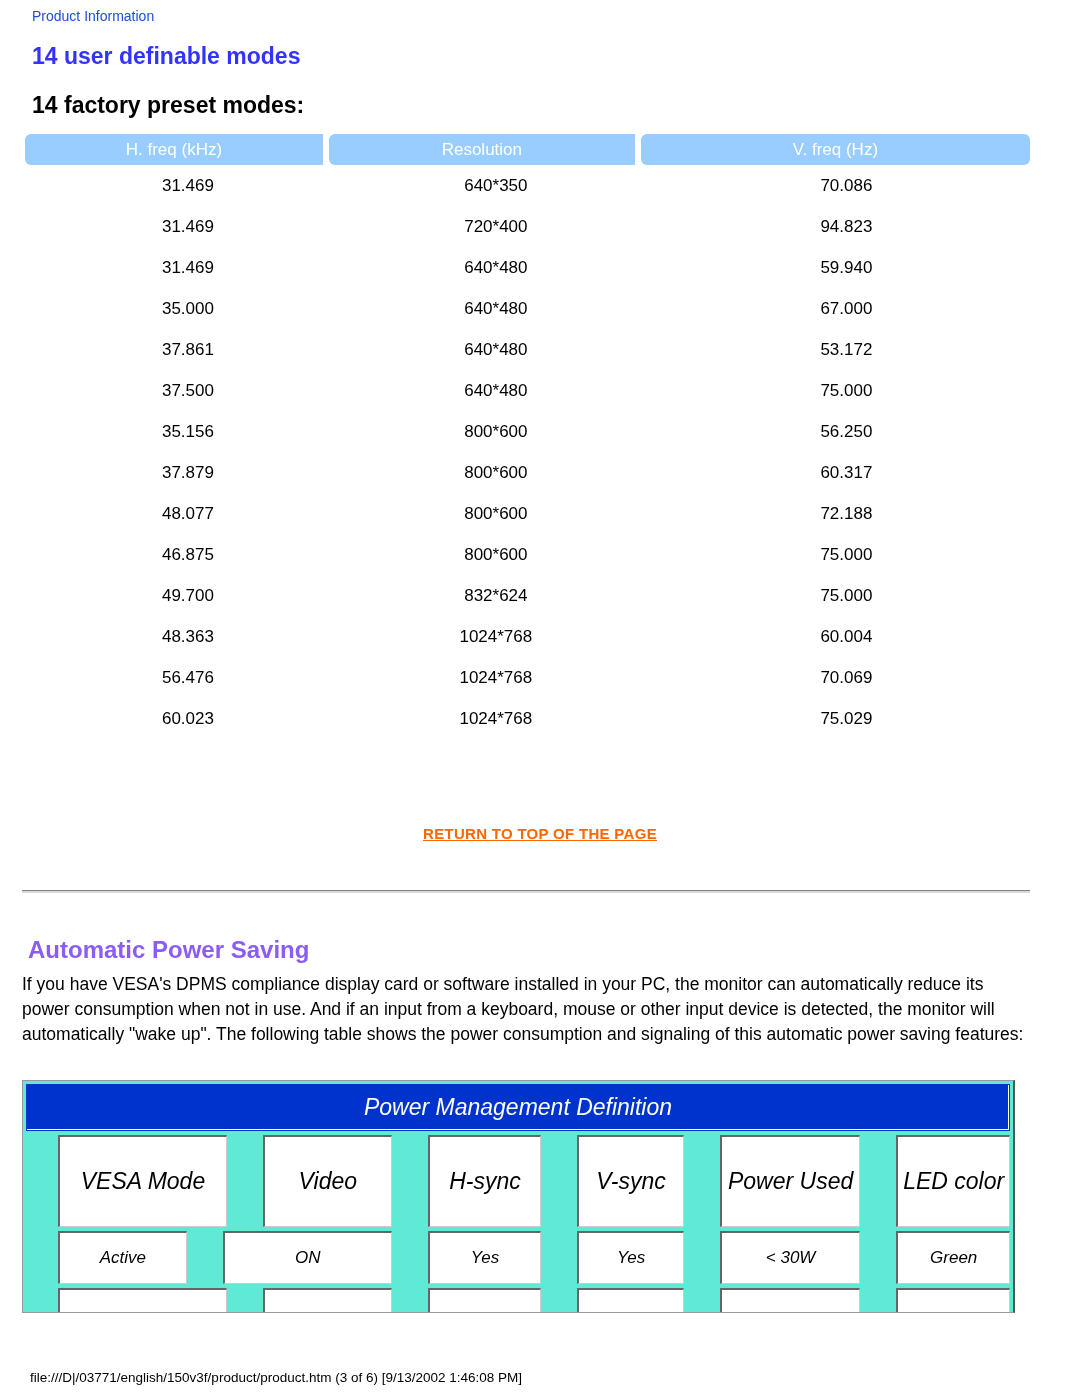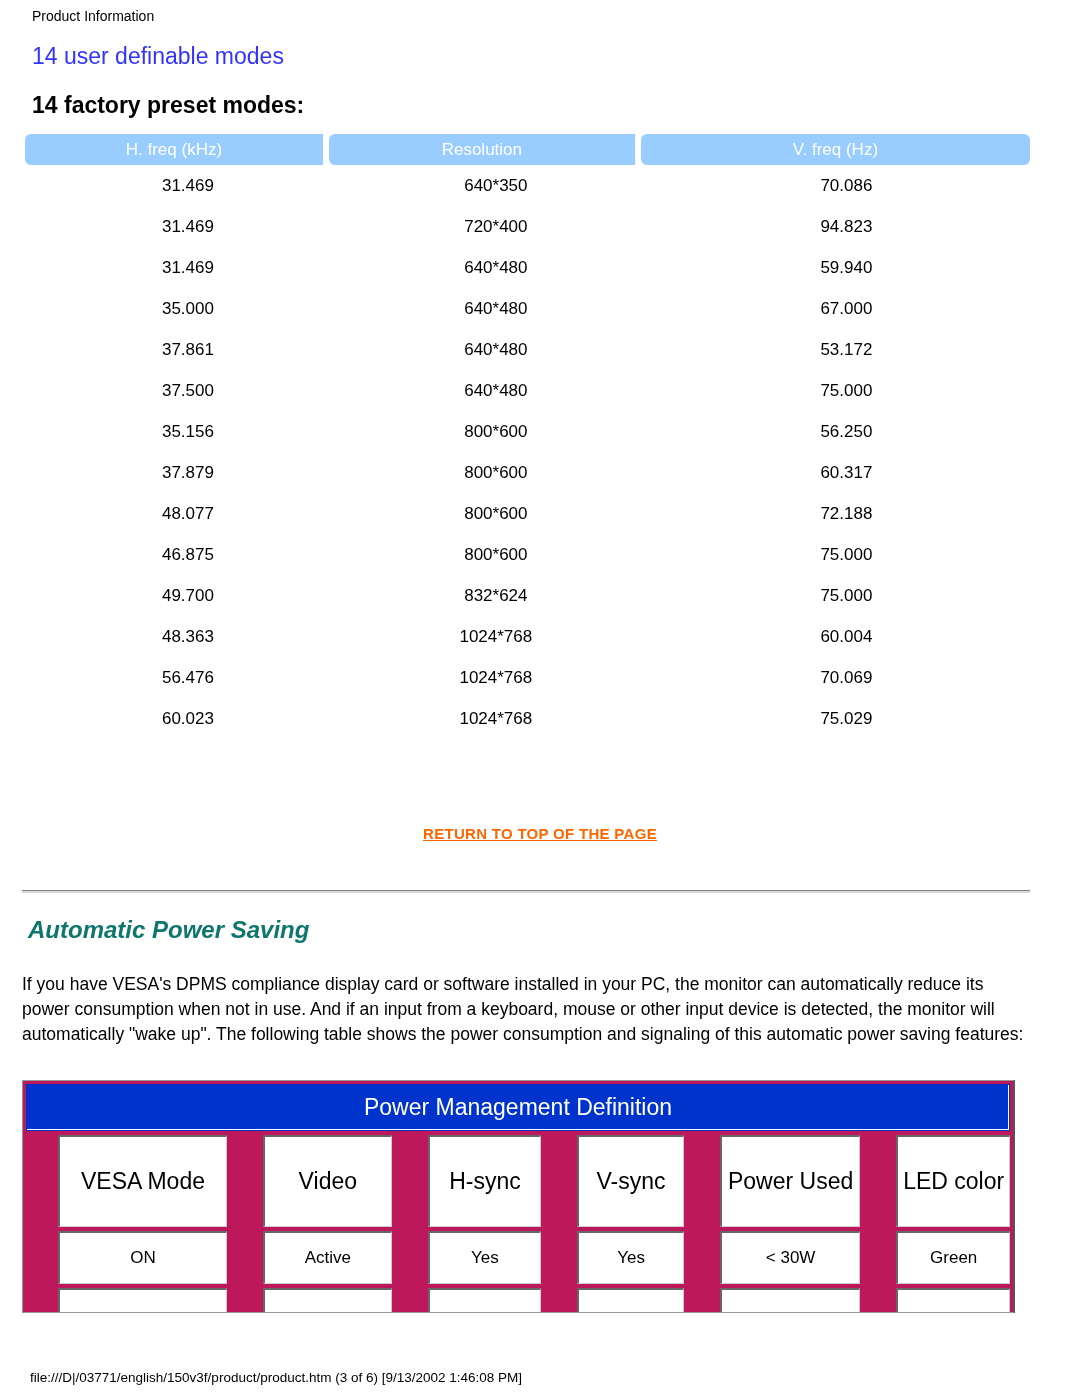--- a/index.html
+++ b/index.html
@@ -22,29 +22,29 @@
     width: 1080px;
     height: 1397px;
   }
 
   .breadcrumb {
     position: absolute;
     left: 32px;
     top: 7px;
     font-size: 14px;
     line-height: 18px;
-    color: #000000;
+    color: #1d4ed8;
   }
 
   .h1-blue {
     position: absolute;
     left: 32px;
     top: 43px;
     font-size: 23px;
-    font-weight: normal;
+    font-weight: bold;
     color: #3333ff;
     letter-spacing: 0px;
   }
 
   .subhead {
     position: absolute;
     left: 32px;
     top: 92px;
     font-size: 23px;
     font-weight: bold;
@@ -103,25 +103,24 @@
     left: 22px;
     top: 890px;
     width: 1008px;
     height: 3px;
     background: linear-gradient(to bottom, #808080 0%, #808080 50%, #d9d9d9 50%, #d9d9d9 100%);
   }
 
   .h2-blue {
     position: absolute;
     left: 28px;
-    top: 916px;
+    top: 936px;
     font-size: 24px;
     font-weight: bold;
-    color: #0f766e;
-    font-style: italic;
+    color: #8b5cf6;
   }
 
   .body-copy {
     position: absolute;
     left: 22px;
     top: 972px;
     width: 1012px;
     font-size: 17.5px;
     line-height: 25px;
     color: #000;
@@ -129,25 +128,26 @@
   }
 
   
   .pm-wrap {
     position: absolute;
     left: 22px;
     top: 1080px;
     width: 984px;
     border: 1px solid #999999;
     border-right: 2px solid #555;
-    background: #be185d;
+    background: #5eead4;
     padding: 3px 3px 0 3px;
     height: 228px;
     box-sizing: content-box;
     overflow: hidden;
+    font-style: italic;
   }
   .pm-title {
     background: #0033cc;
     color: #ffffff;
     font-size: 23px;
     text-align: center;
     height: 45px;
     line-height: 45px;
     border: 1px solid #0033cc;
     box-shadow: inset -1px -1px 0 #ffffff;
@@ -312,22 +312,22 @@
     <div class="pm-row pm-row-head" id="pm-head">
         <div class="pm-cell pmw-1">VESA Mode</div>
         <div class="pm-cell pmw-2">Video</div>
         <div class="pm-cell pmw-3">H-sync</div>
         <div class="pm-cell pmw-4">V-sync</div>
         <div class="pm-cell pmw-5">Power Used</div>
         <div class="pm-cell pmw-6">LED color</div>
       </div>
     <div id="pm-body">
         <div class="pm-row pm-row-data">
+          <div class="pm-cell pmw-2">Active</div>
           <div class="pm-cell pmw-1">ON</div>
-          <div class="pm-cell pmw-2">Active</div>
           <div class="pm-cell pmw-3">Yes</div>
           <div class="pm-cell pmw-4">Yes</div>
           <div class="pm-cell pmw-5">&lt; 30W</div>
           <div class="pm-cell pmw-6">Green</div>
         </div>
       </div>
     <div class="pm-row pm-row-blank" id="pm-blank">
         <div class="pm-cell pmw-1"></div>
         <div class="pm-cell pmw-2"></div>
         <div class="pm-cell pmw-3"></div>

